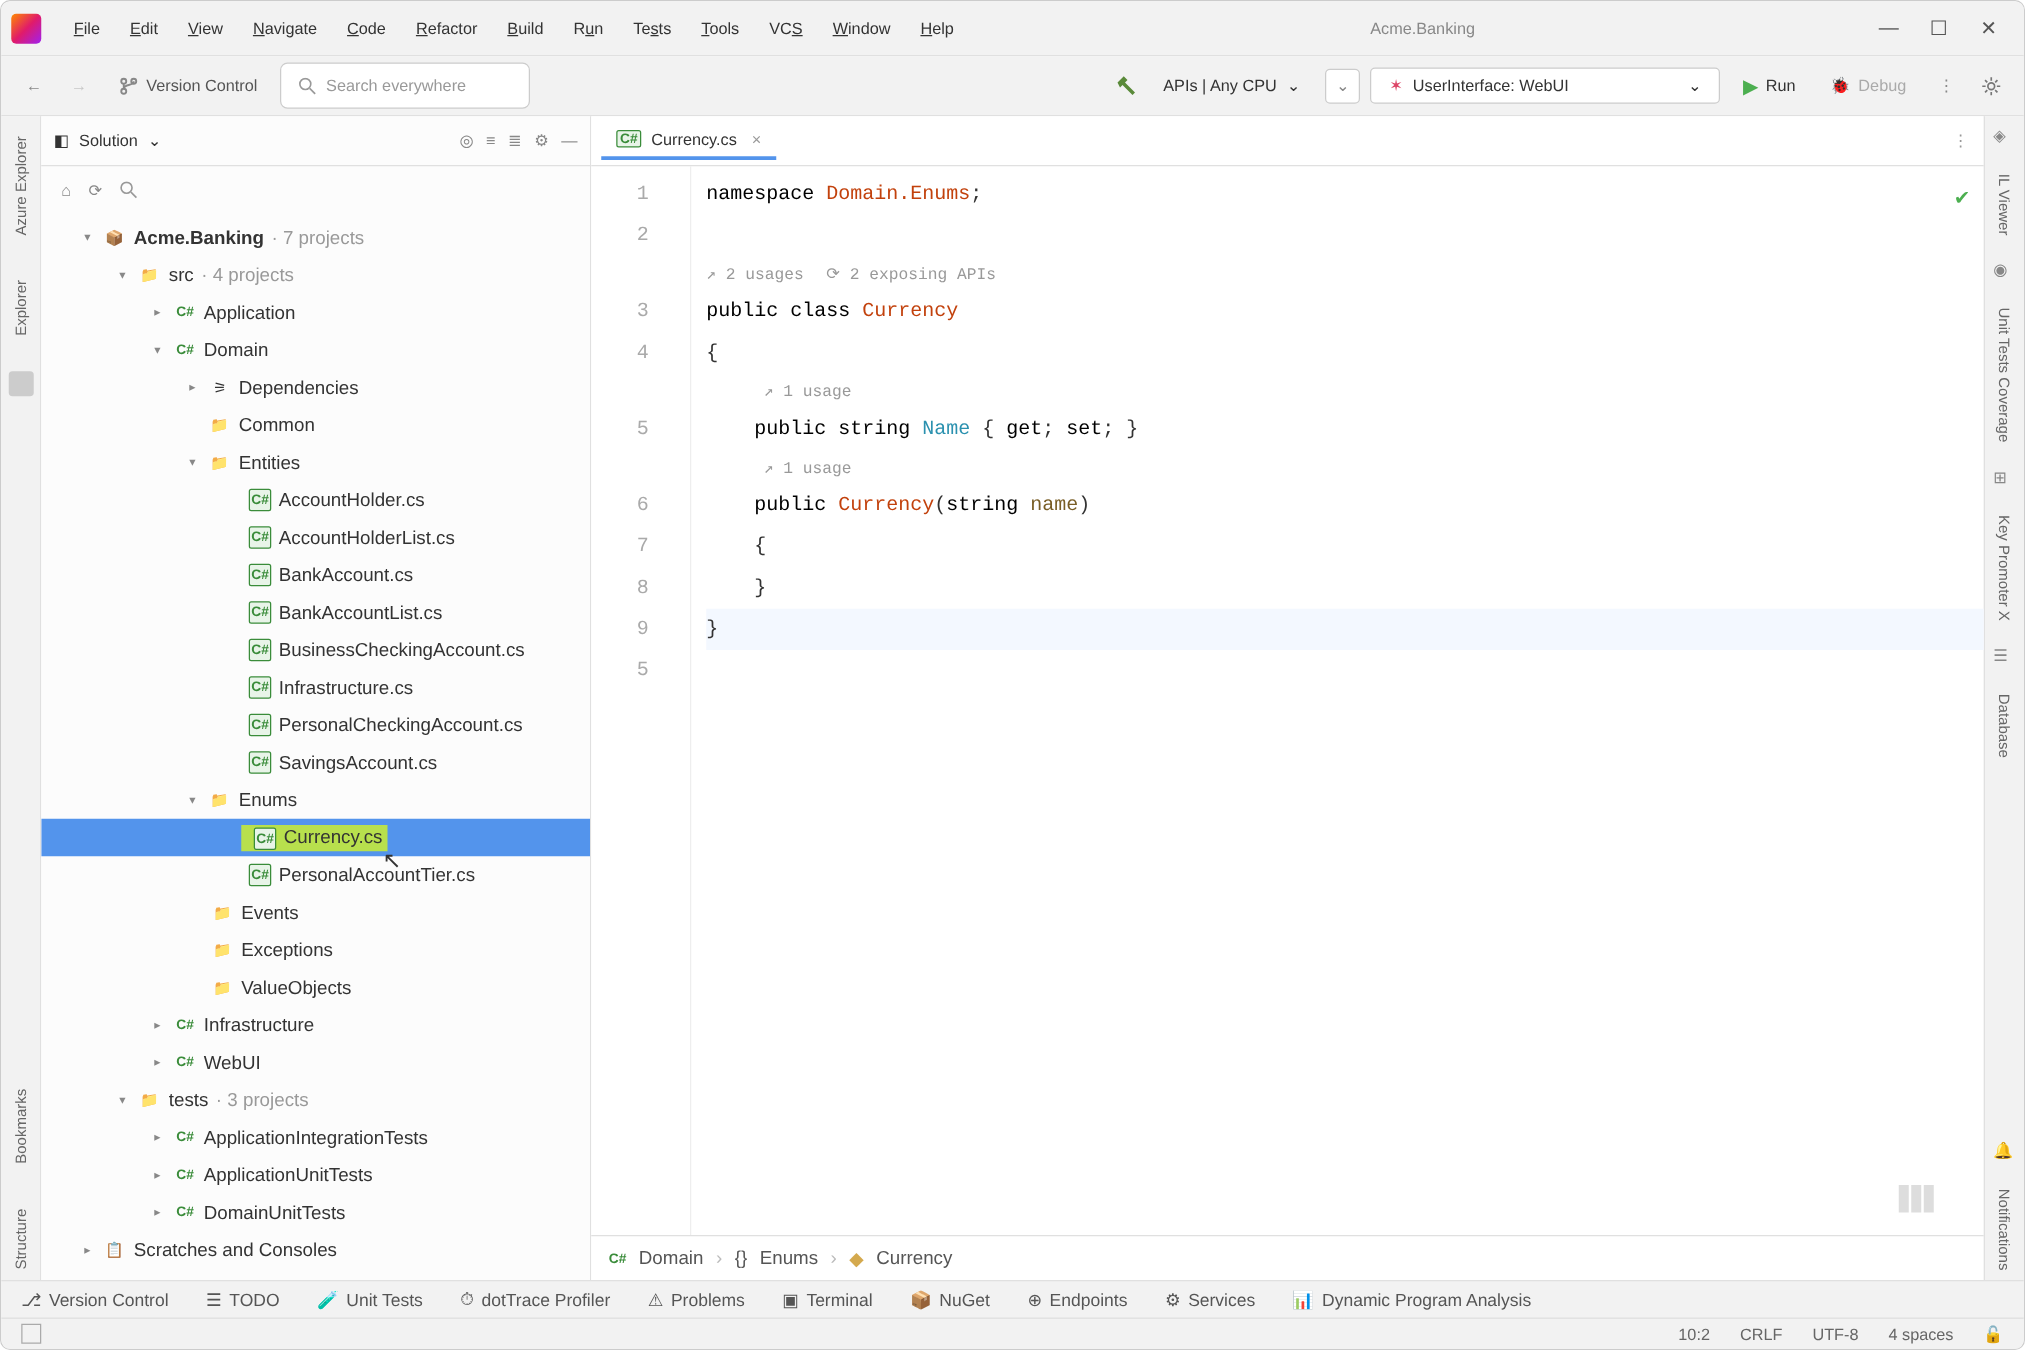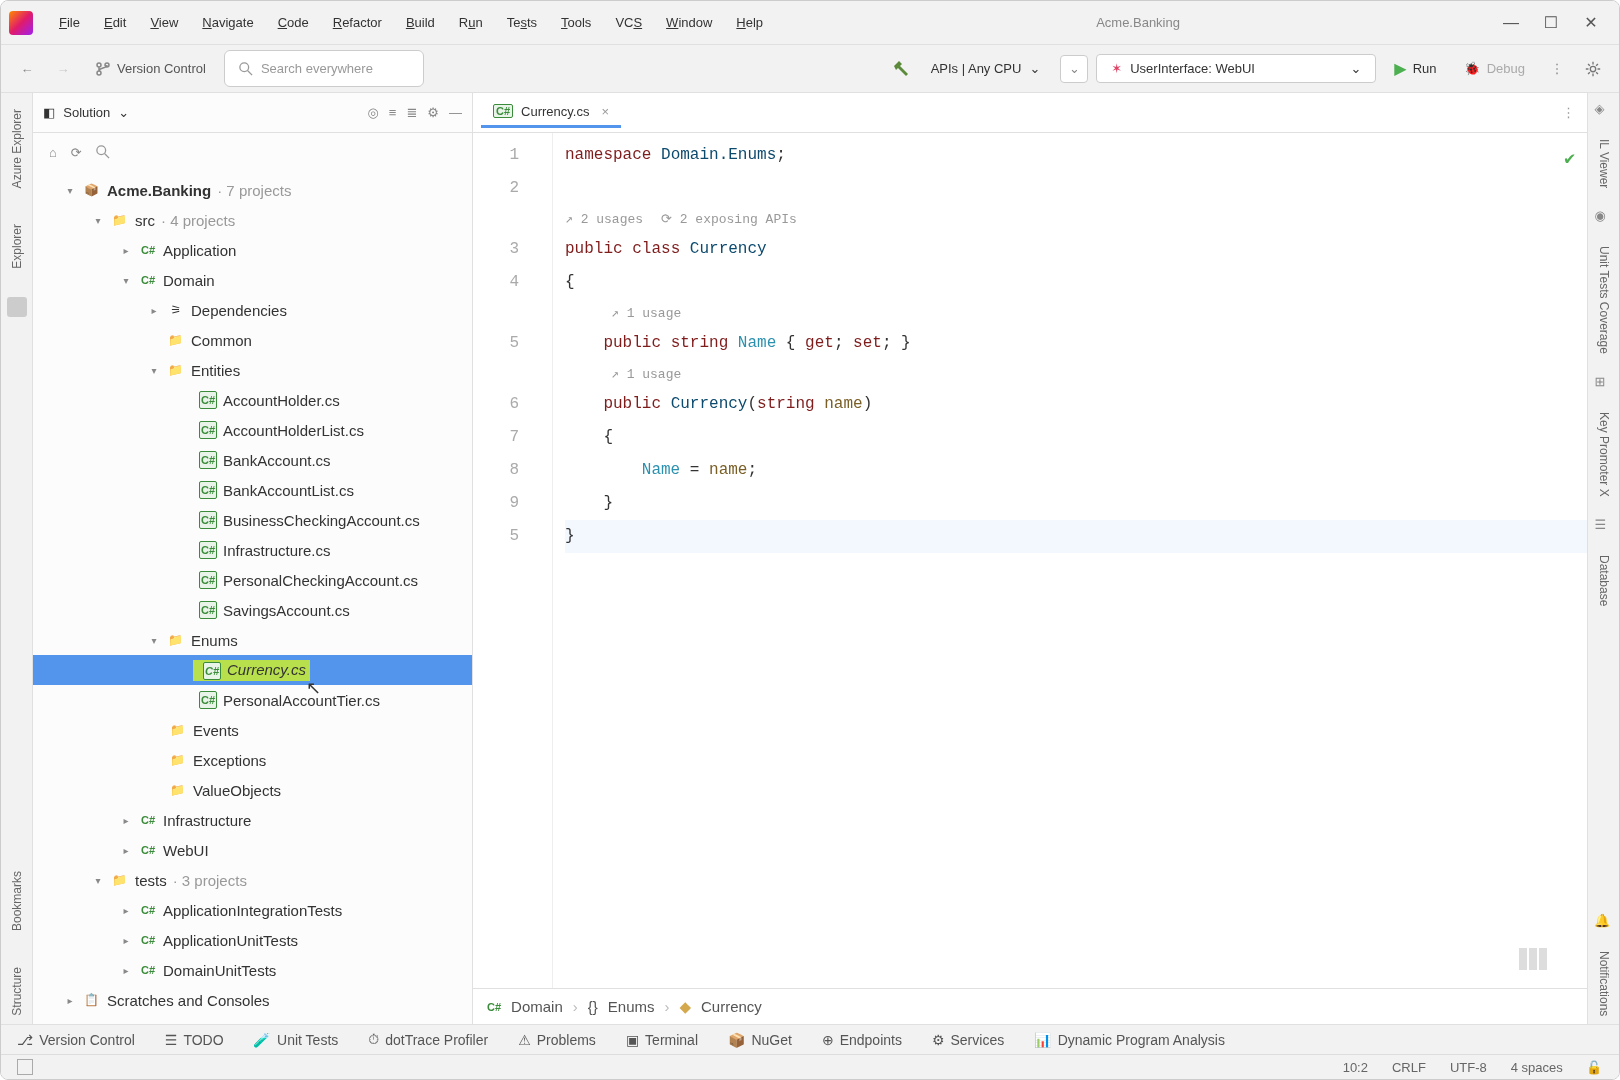--- a/index.html
+++ b/index.html
@@ -29,43 +29,43 @@
 .right-rail { width:32px; background:#f2f2f2; border-left:1px solid #e0e0e0; display:flex; flex-direction:column; align-items:center; padding-top:8px; gap:12px; }
 .right-rail .rail-tab { writing-mode:vertical-rl; transform:none; font-size:12px; color:#666; padding:8px 4px; }
 .right-rail-icon { width:18px; height:18px; color:#888; cursor:pointer; }
 .solution-panel { width:440px; background:#fcfcfc; border-right:1px solid #e0e0e0; display:flex; flex-direction:column; }
 .sol-header { height:40px; display:flex; align-items:center; padding:0 10px; border-bottom:1px solid #e0e0e0; gap:8px; }
 .sol-title { display:flex; align-items:center; gap:6px; font-weight:500; }
 .sol-controls { margin-left:auto; display:flex; gap:10px; color:#888; }
 .sol-sub { height:38px; display:flex; align-items:center; padding:0 16px; gap:14px; color:#888; }
 .tree { flex:1; overflow-y:auto; padding:4px 0; font-size:15px; }
 .tree-row { display:flex; align-items:center; height:30px; cursor:pointer; white-space:nowrap; }
-.tree-row.selected { background:#5394ec;font-style:italic; }
+.tree-row.selected { background:#5394ec; }
 .tree-row.selected .file-hl { background:#b8e04d; padding:1px 4px; }
 .expand-icon { width:14px; display:inline-flex; justify-content:center; color:#888; font-size:10px; }
 .node-icon { width:18px; height:18px; margin:0 6px; display:inline-flex; align-items:center; justify-content:center; font-size:12px; }
 .folder-icon { color:#d4a94e; }
 .cs-icon { color:#3a8c3a; font-weight:bold; font-size:11px; background:#e8f4e8; border:1px solid #3a8c3a; border-radius:2px; padding:0 2px; }
 .proj-icon { color:#3a8c3a; font-weight:bold; font-size:11px; }
 .gray-text { color:#999; margin-left:6px; }
 .editor-area { flex:1; display:flex; flex-direction:column; background:#fff; }
 .tabs { height:40px; display:flex; align-items:center; border-bottom:1px solid #e0e0e0; padding-left:8px; }
 .tab { display:flex; align-items:center; gap:8px; padding:6px 12px; border-bottom:3px solid #5394ec; }
 .tab-close { color:#999; cursor:pointer; margin-left:4px; }
 .editor-body { flex:1; display:flex; position:relative; font-family:'Consolas','Courier New',monospace; font-size:16px; line-height:33px; }
 .gutter { width:60px; text-align:right; padding-right:14px; color:#aaa; padding-top:6px; user-select:none; }
 .gutter-line { height:33px; }
 .gutter-hint { height:28px; }
 .fold-bar { width:20px; border-right:1px solid #eee; position:relative; }
 .code { flex:1; padding-top:6px; padding-left:12px; position:relative; }
 .code-line { height:33px; white-space:pre; }
 .hint-line { height:28px; color:#999; font-size:13px; display:flex; align-items:center; gap:18px; padding-left:0; }
 .hint-line.indent1 { padding-left:46px; }
-.kw { color:#7f1d1d; }
-.type { color:#0c4a6e; }
+.kw { color:#000000; }
+.type { color:#c2410c; }
 .ident { color:#795e26; }
 .member { color:#2b91af; }
 .current-line { background:#f3f8ff; }
 .check-icon { position:absolute; top:10px; right:12px; color:#4caf50; font-size:18px; }
 .breadcrumb { height:36px; border-top:1px solid #e0e0e0; display:flex; align-items:center; padding:0 14px; gap:10px; font-size:15px; color:#555; }
 .bc-sep { color:#bbb; }
 .bottom-tools { height:30px; background:#f2f2f2; border-top:1px solid #e0e0e0; display:flex; align-items:center; padding:0 16px; gap:30px; color:#555; font-size:14px; }
 .bt-item { display:flex; align-items:center; gap:6px; cursor:pointer; }
 .status-bar { height:25px; background:#f2f2f2; border-top:1px solid #ddd; display:flex; align-items:center; padding:0 16px; gap:24px; color:#666; font-size:13px; justify-content:flex-end; }
 .status-bar .sb-left { margin-right:auto; width:16px; height:16px; border:1px solid #aaa; }
@@ -352,21 +352,20 @@
         <div class="code-line">{</div>
         <div class="hint-line indent1">
             <span>↗ <span>1 usage</span></span>
           </div>
         <div class="code-line">    <span class="kw">public</span> <span class="kw">string</span> <span class="member">Name</span> { <span class="kw">get</span>; <span class="kw">set</span>; }</div>
         <div class="hint-line indent1">
             <span>↗ <span>1 usage</span></span>
           </div>
         <div class="code-line">    <span class="kw">public</span> <span class="type">Currency</span>(<span class="kw">string</span> <span class="ident">name</span>)</div>
         <div class="code-line">    {</div>
-        <div class="code-line">        <span class="member">Name</span> = <span class="ident">name</span>;</div>
         <div class="code-line">    }</div>
         <div class="code-line current-line">}</div>
       </div>
       <div class="check-icon">✔</div>
       <div class="markers">
           <div class="marker"></div>
           <div class="marker"></div>
           <div class="marker"></div>
         </div>
     </div>

